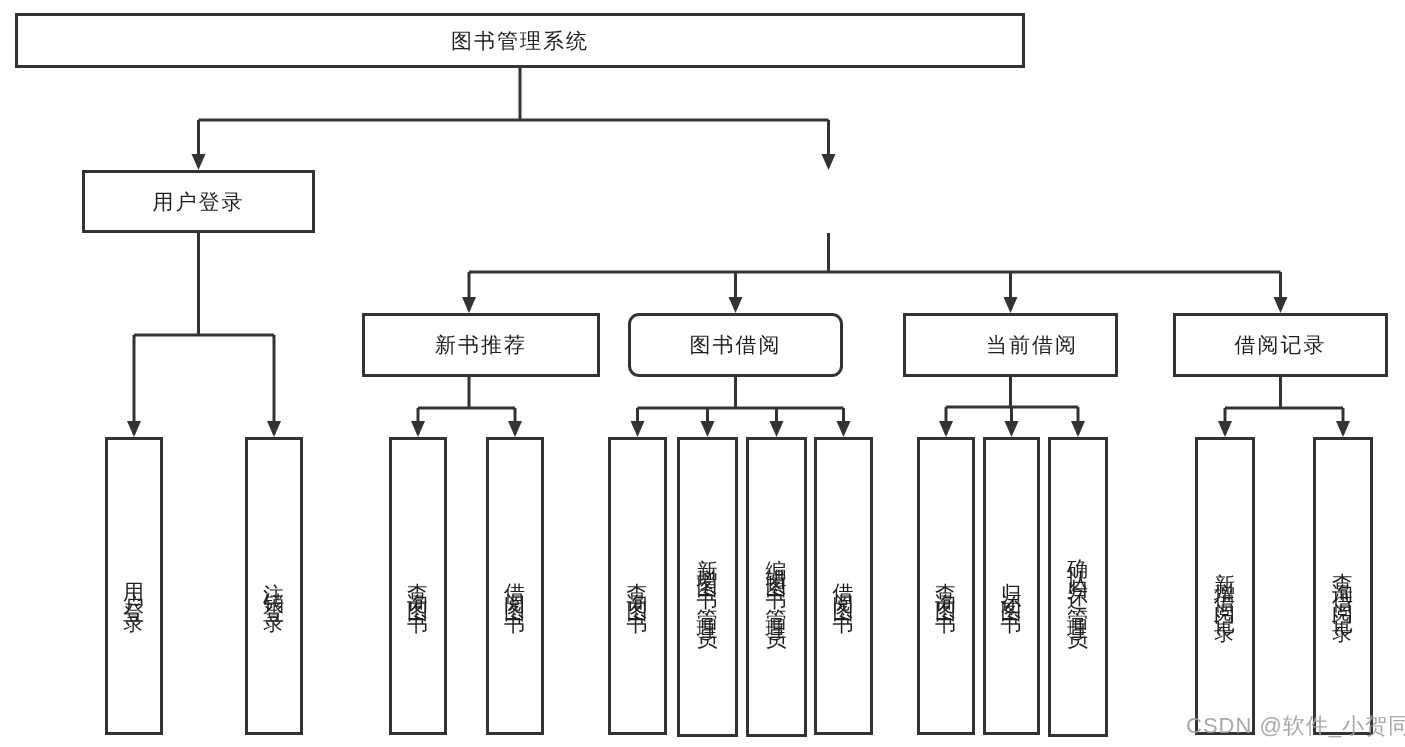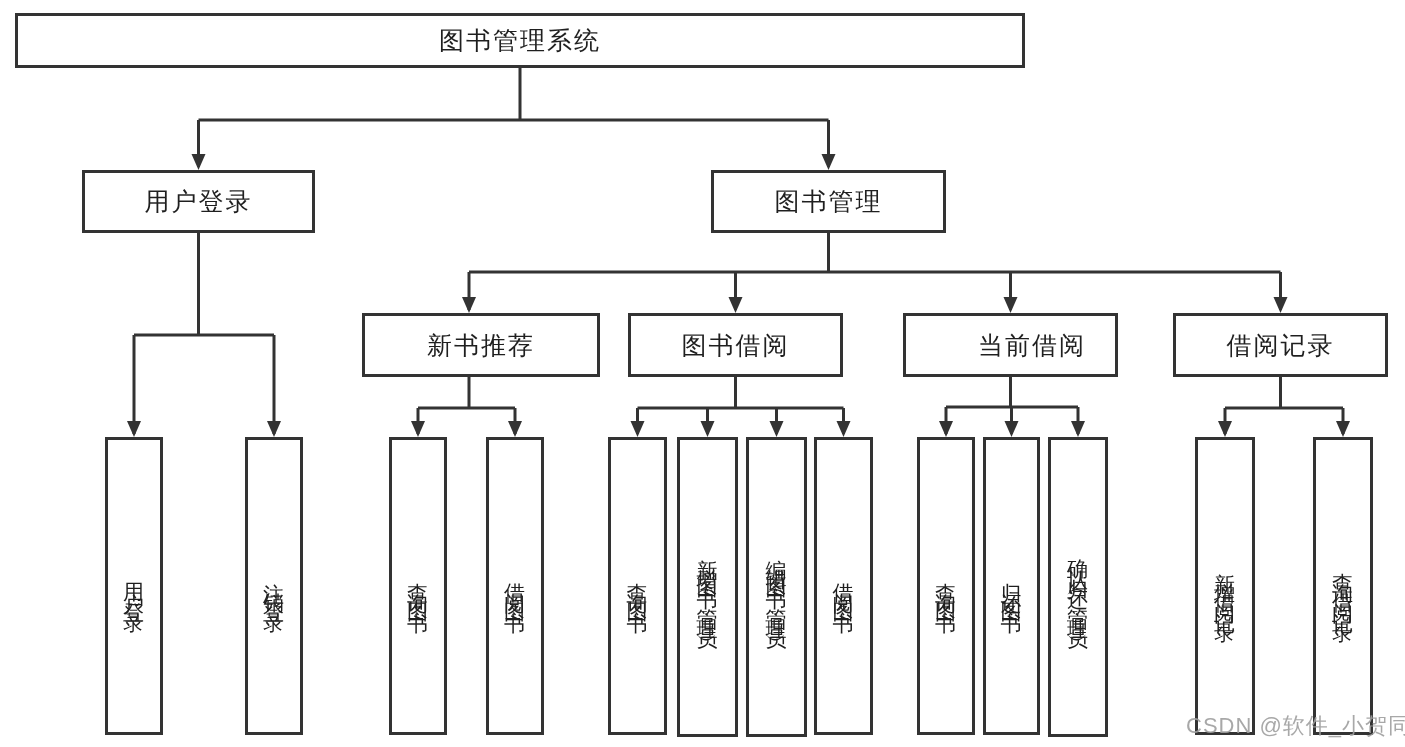--- a/index.html
+++ b/index.html
@@ -30,21 +30,21 @@
     box-sizing: border-box;
     border: 3px solid #333333;
     background: #ffffff;
     display: flex;
     align-items: center;
     justify-content: center;
     z-index: 1;
     color: #1f1f1f;
   }
   .hnode {
-    font-size: 25px;
+    font-size: 21px;
     letter-spacing: 2px;
   }
   .leaf span {
     writing-mode: vertical-rl;
     text-orientation: mixed;
     font-size: 21px;
     letter-spacing: 10px;
     line-height: 1;
     white-space: nowrap;
   }
@@ -104,24 +104,23 @@
 
       <path d="M1280.5 377 V408 M1225 408 H1343"></path>
       <line x1="1225" y1="408" x2="1225" y2="434" marker-end="url(#arrow)"></line>
       <line x1="1343" y1="408" x2="1343" y2="434" marker-end="url(#arrow)"></line>
     </g>
   </svg>
 
   <div class="node hnode" style="left:15px; top:13px; width:1010px; height:55px;">图书管理系统</div>
 
   <div class="node hnode" style="left:82px; top:170px; width:233px; height:63px;">用户登录</div>
-  <div class="node hnode" style="left:711px; top:170px; width:235px; height:63px;">图书管理</div>
 
   <div class="node hnode" style="left:362px; top:313px; width:238px; height:64px;">新书推荐</div>
-  <div class="node hnode" style="left:628px; top:313px; width:215px; height:64px;">图书借阅</div>
+  <div class="node hnode" style="left:628px; top:313px; width:215px; height:64px;border-radius:11px;">图书借阅</div>
   <div class="node hnode" style="left:903px; top:313px; width:215px; height:64px;padding-left:43px;">当前借阅</div>
   <div class="node hnode" style="left:1173px; top:313px; width:215px; height:64px;">借阅记录</div>
 
   <div class="node leaf" style="left:105px; top:437px; width:58px; height:298px;">
       <span>用户登录</span>
     </div>
   <div class="node leaf" style="left:245px; top:437px; width:58px; height:298px;">
       <span>注销登录</span>
     </div>
 

